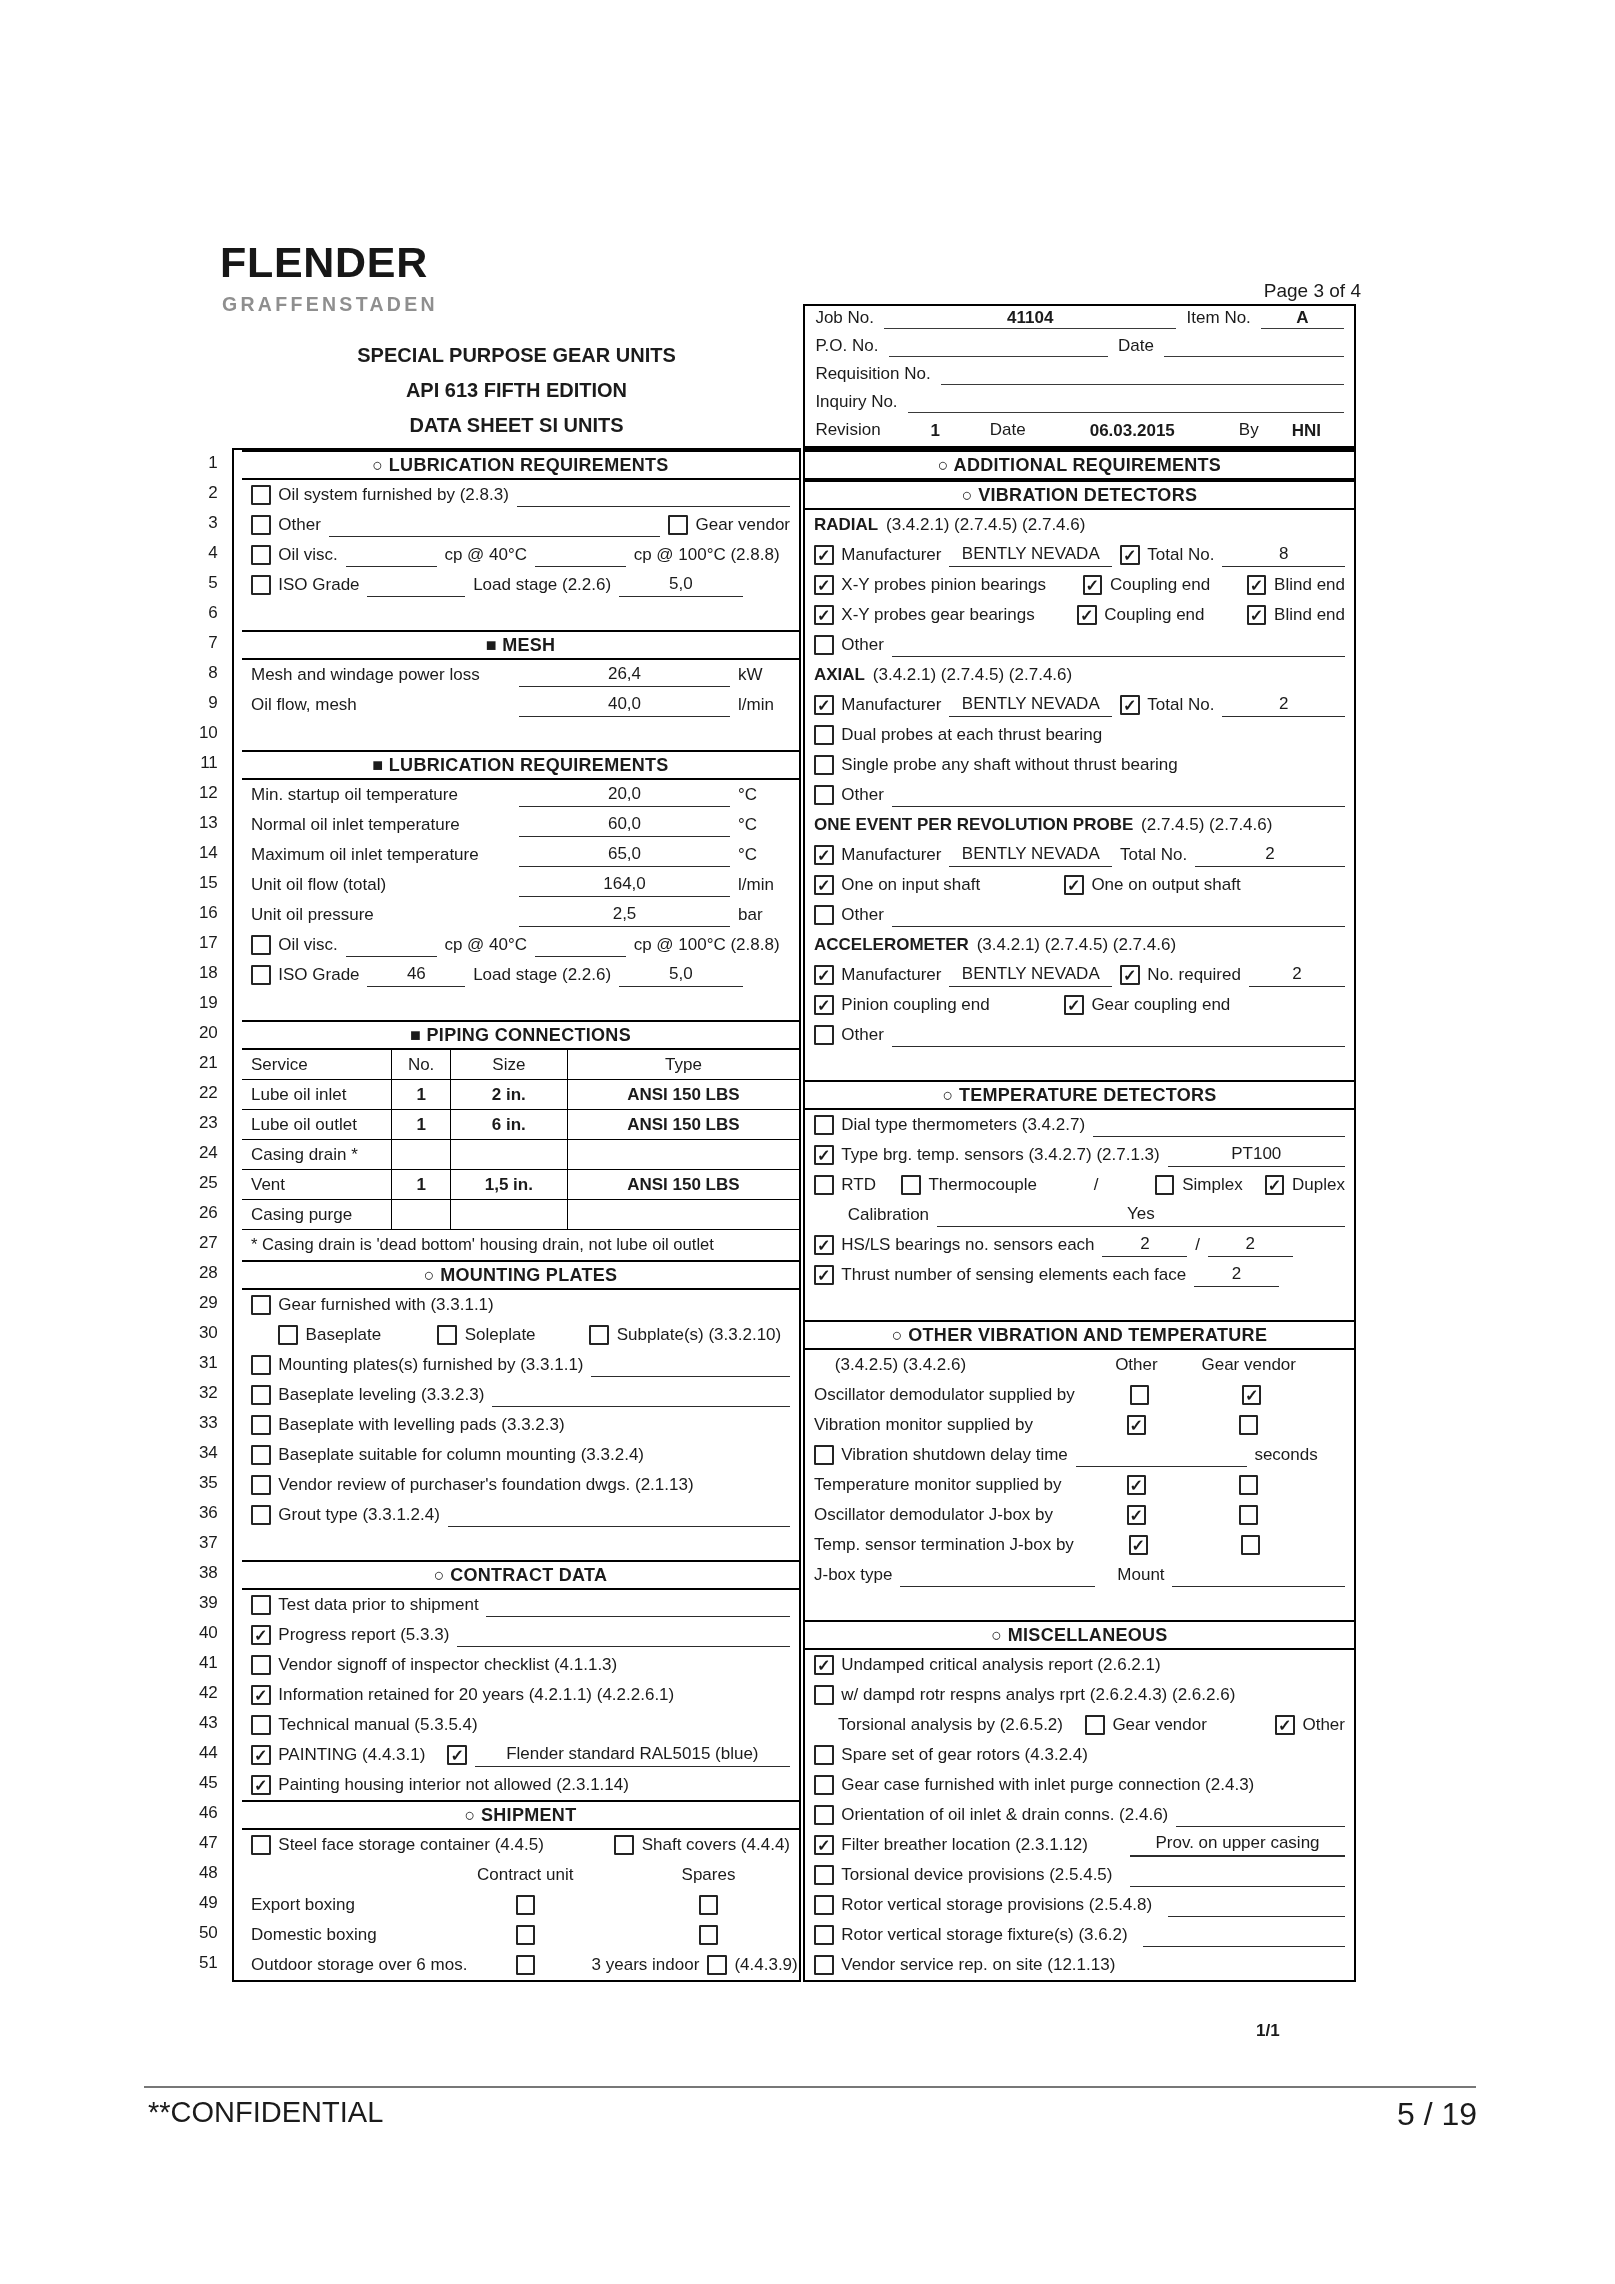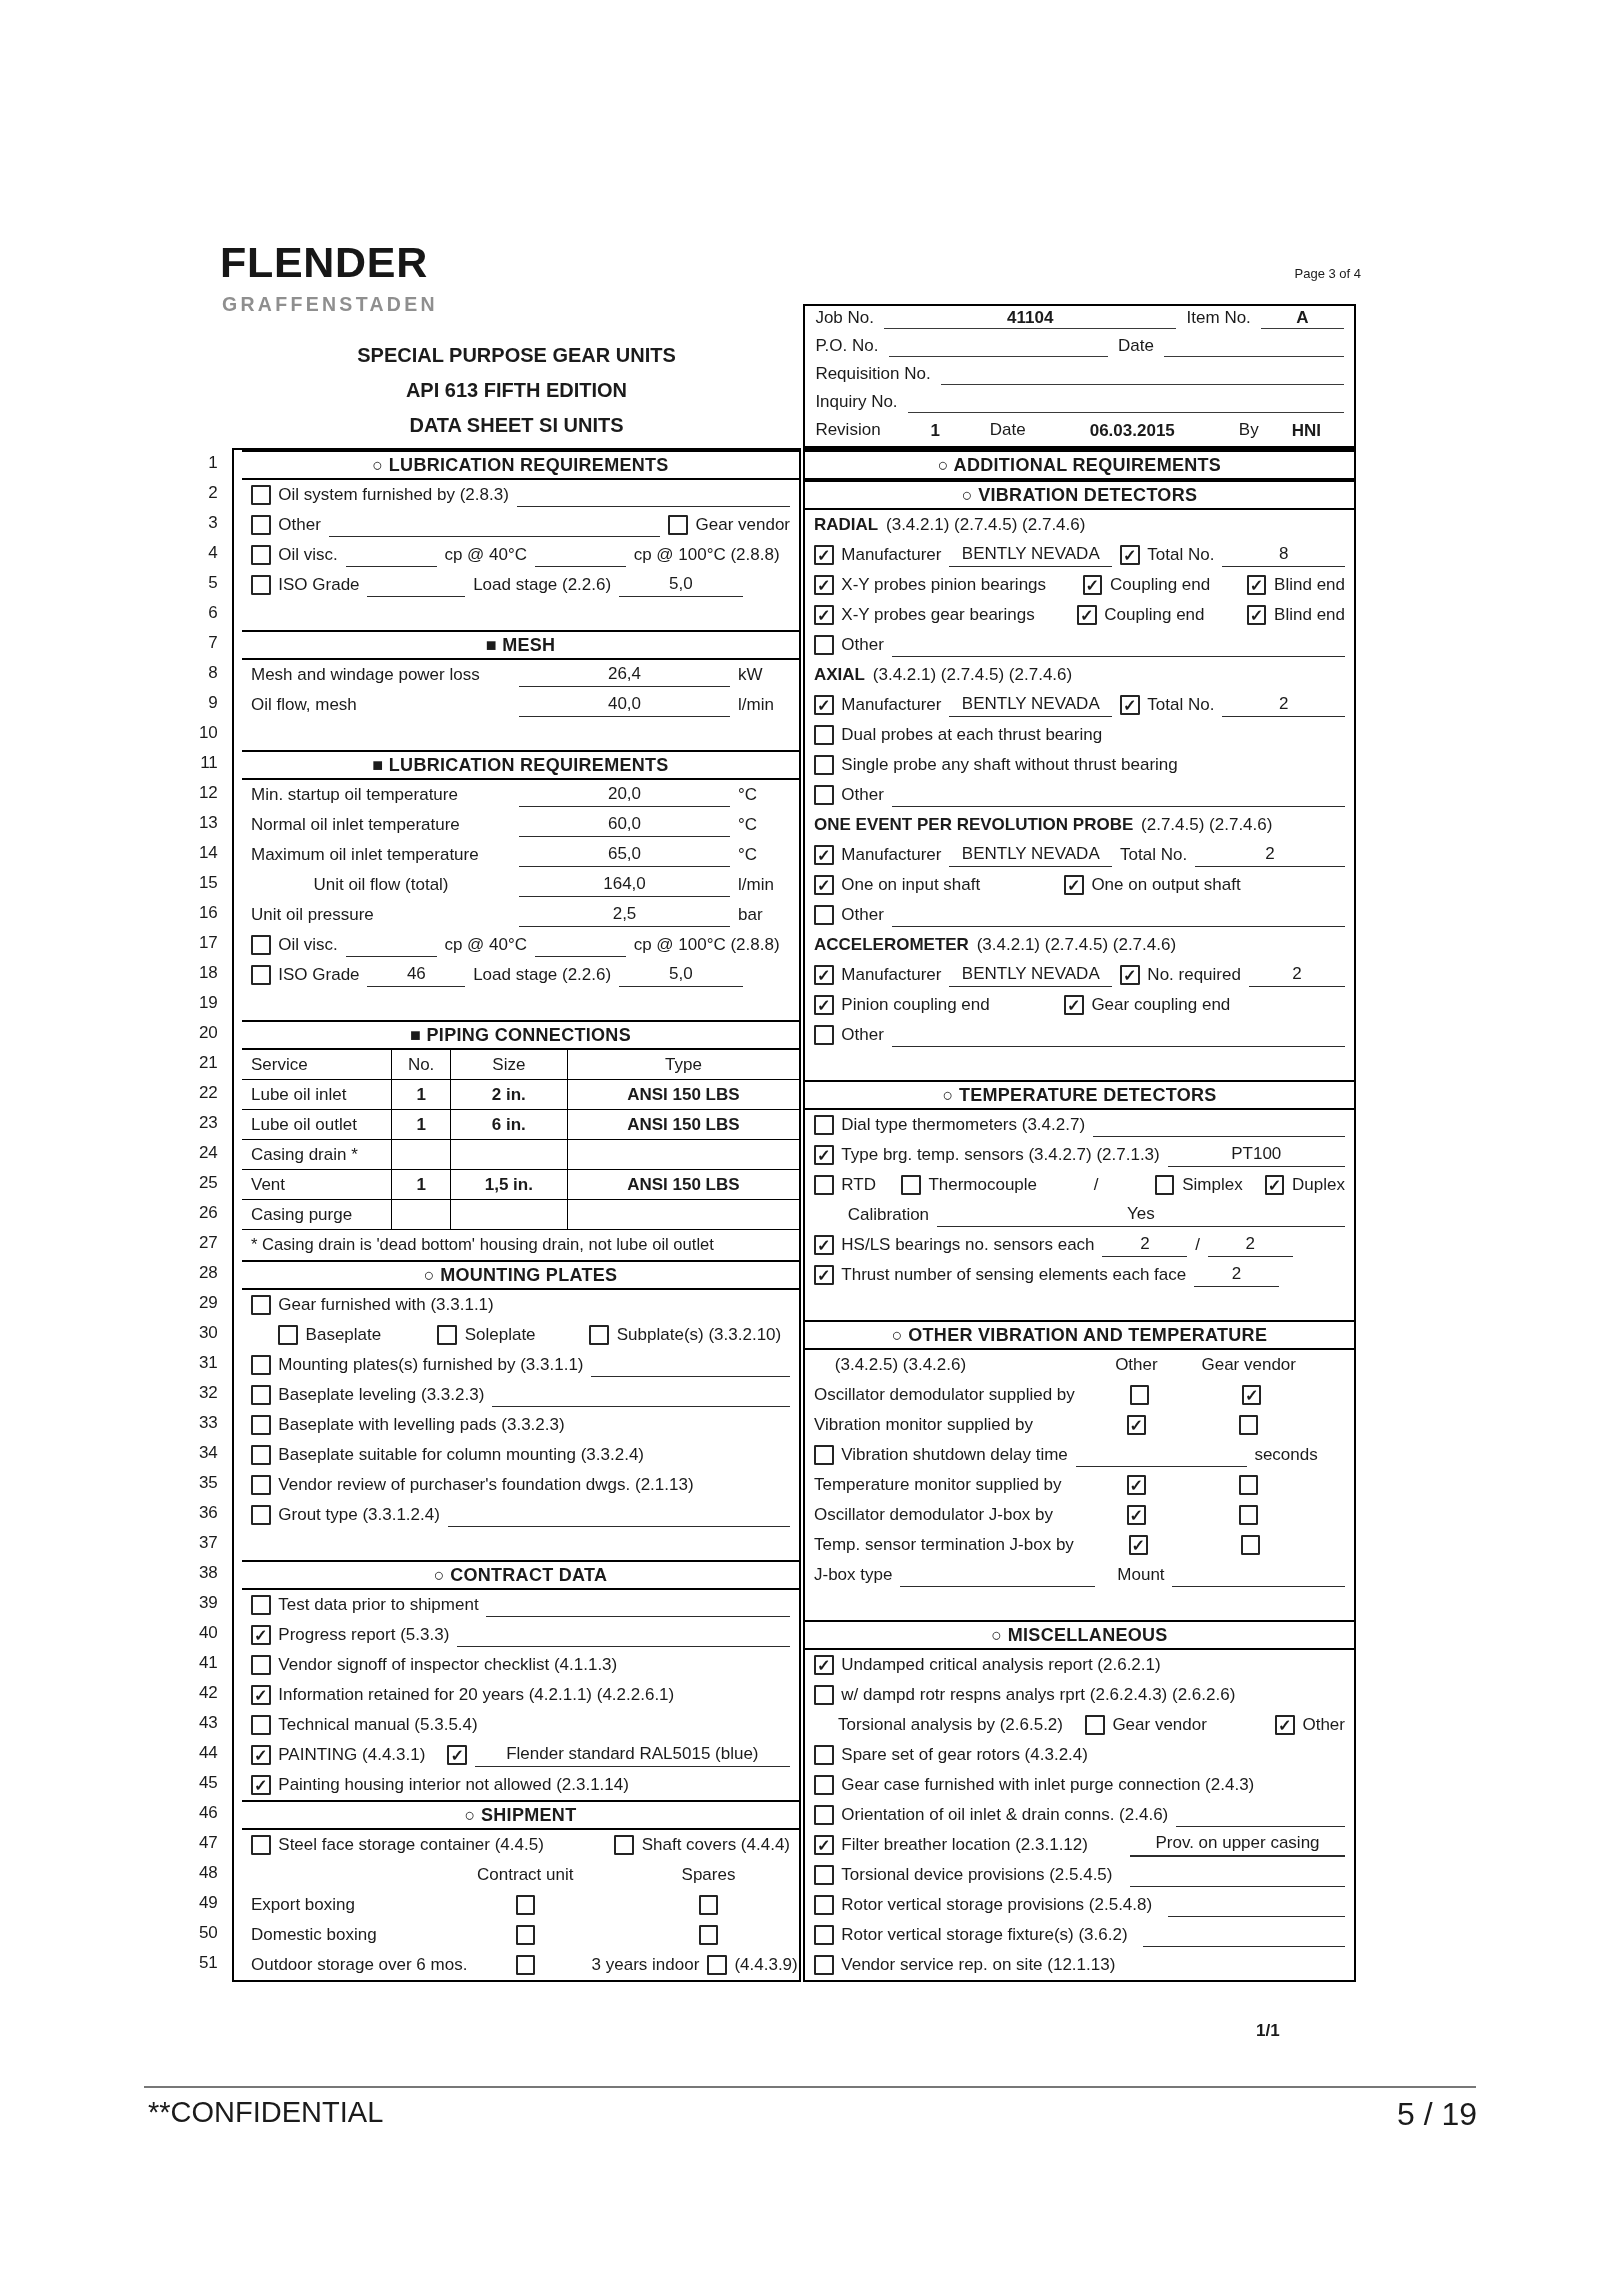--- a/index.html
+++ b/index.html
@@ -2,21 +2,21 @@
 <html style="font-size:10.4px"><head>
 <meta charset="utf-8">
 <style>
   html,body{margin:0;padding:0;background:#ffffff;}
   .page{position:relative;width:1616px;height:2284px;background:#ffffff;overflow:hidden;
         font-family:"Liberation Sans", sans-serif;color:#1b1b1b;margin:0 auto;}
 
   
   .logo{position:absolute;left:220px;top:238px;font-size:43px;font-weight:900;letter-spacing:0.7px;color:#171717;}
   .logo-sub{position:absolute;left:222px;top:293px;font-size:19.5px;font-weight:800;color:#8f8f8f;letter-spacing:3.3px;}
-  .page-label{position:absolute;right:255px;top:266px;font-size:13px;}
+  .page-label{position:absolute;right:255px;top:280px;font-size:19px;}
   .titles{position:absolute;left:232px;top:338px;width:569px;text-align:center;font-weight:bold;font-size:20px;line-height:35px;}
 
   
   .job-box{position:absolute;left:803px;top:304px;width:553px;height:144px;border:2px solid #000;
            box-sizing:border-box;display:flex;flex-direction:column;background:#fff;}
   .jb-row{flex:1;display:flex;align-items:flex-end;padding:0 10.4px 4.6px 10.4px;font-size:17px;gap:10.4px;}
   .jb-label{white-space:nowrap;padding-bottom:1.3px;}
   .jb-line{border-bottom:1.3px solid #3a3a3a;text-align:center;font-weight:bold;min-height:18px;padding:0 5.2px;}
   .jb-val{font-weight:bold;text-align:center;padding:0 5.2px;}
   .grow{flex:1;}
@@ -217,21 +217,21 @@
         <span class="txt" style="width: 260px; flex: 0 0 auto;">Normal oil inlet temperature</span>
         <span class="fld grow">60,0</span>
         <span class="unit">°C</span>
       </div>
       <div class="row parts">
         <span class="txt" style="width: 260px; flex: 0 0 auto;">Maximum oil inlet temperature</span>
         <span class="fld grow">65,0</span>
         <span class="unit">°C</span>
       </div>
       <div class="row parts">
-        <span class="txt" style="width: 260px; flex: 0 0 auto; text-align: center;">Unit oil flow (total)</span>
+        <span class="txt" style="width: 260px; flex: 0 0 auto;">Unit oil flow (total)</span>
         <span class="fld grow">164,0</span>
         <span class="unit">l/min</span>
       </div>
       <div class="row parts">
         <span class="txt" style="width: 260px; flex: 0 0 auto;">Unit oil pressure</span>
         <span class="fld grow">2,5</span>
         <span class="unit">bar</span>
       </div>
       <div class="row parts">
         <span class="cb"></span>

